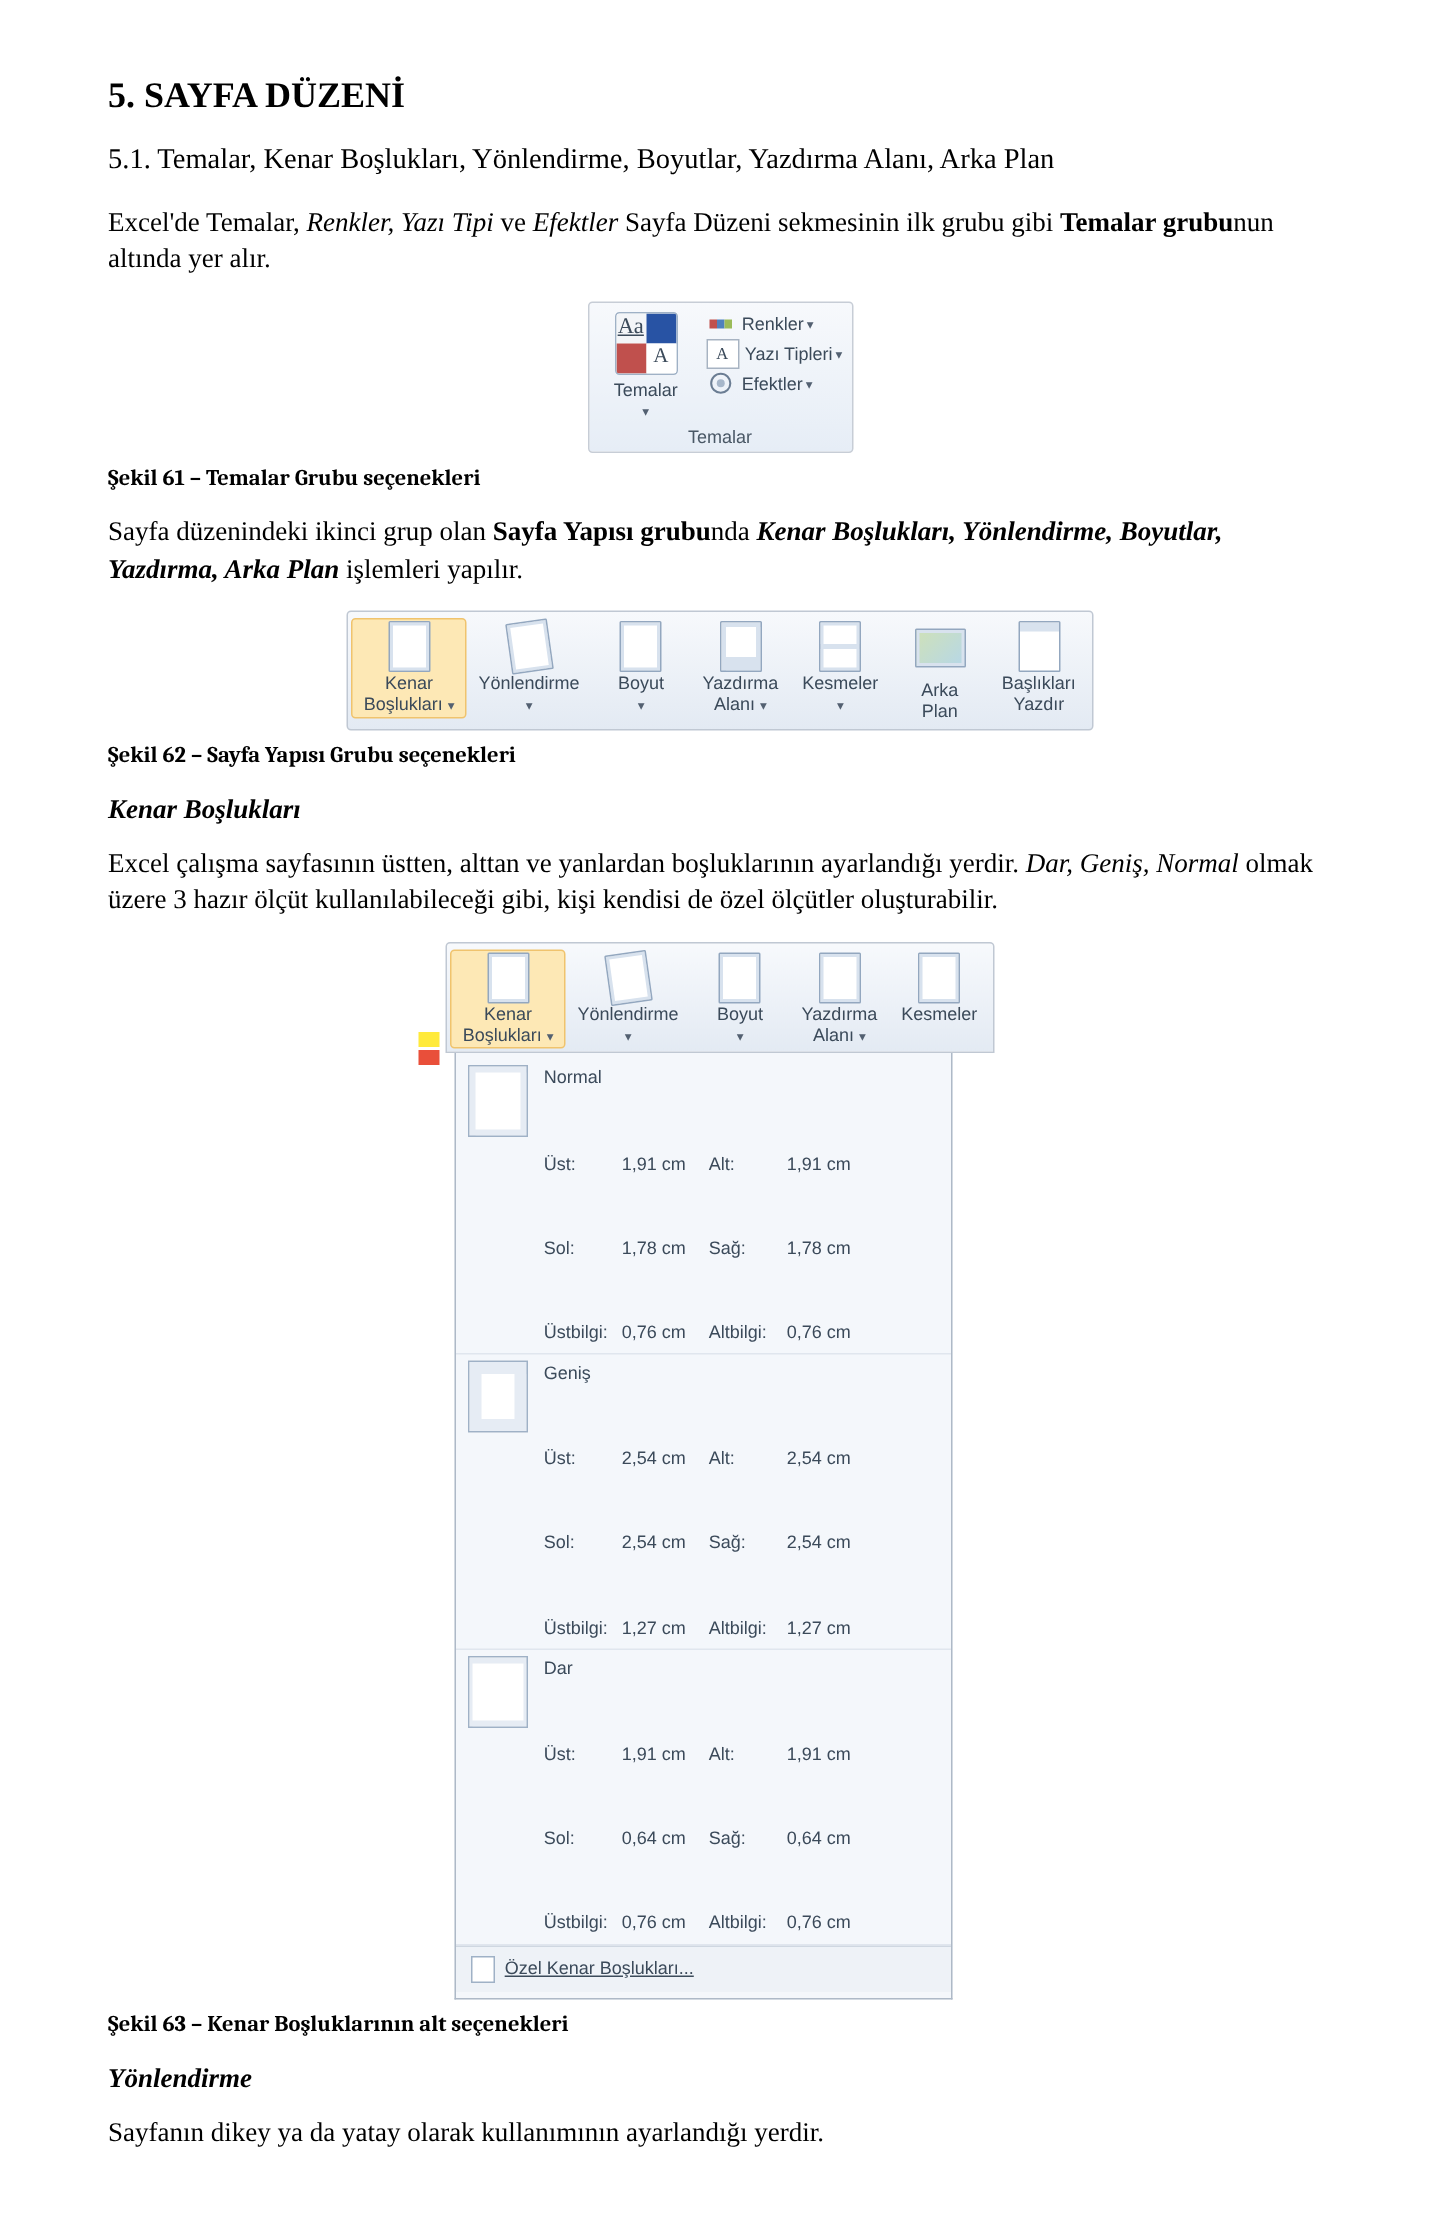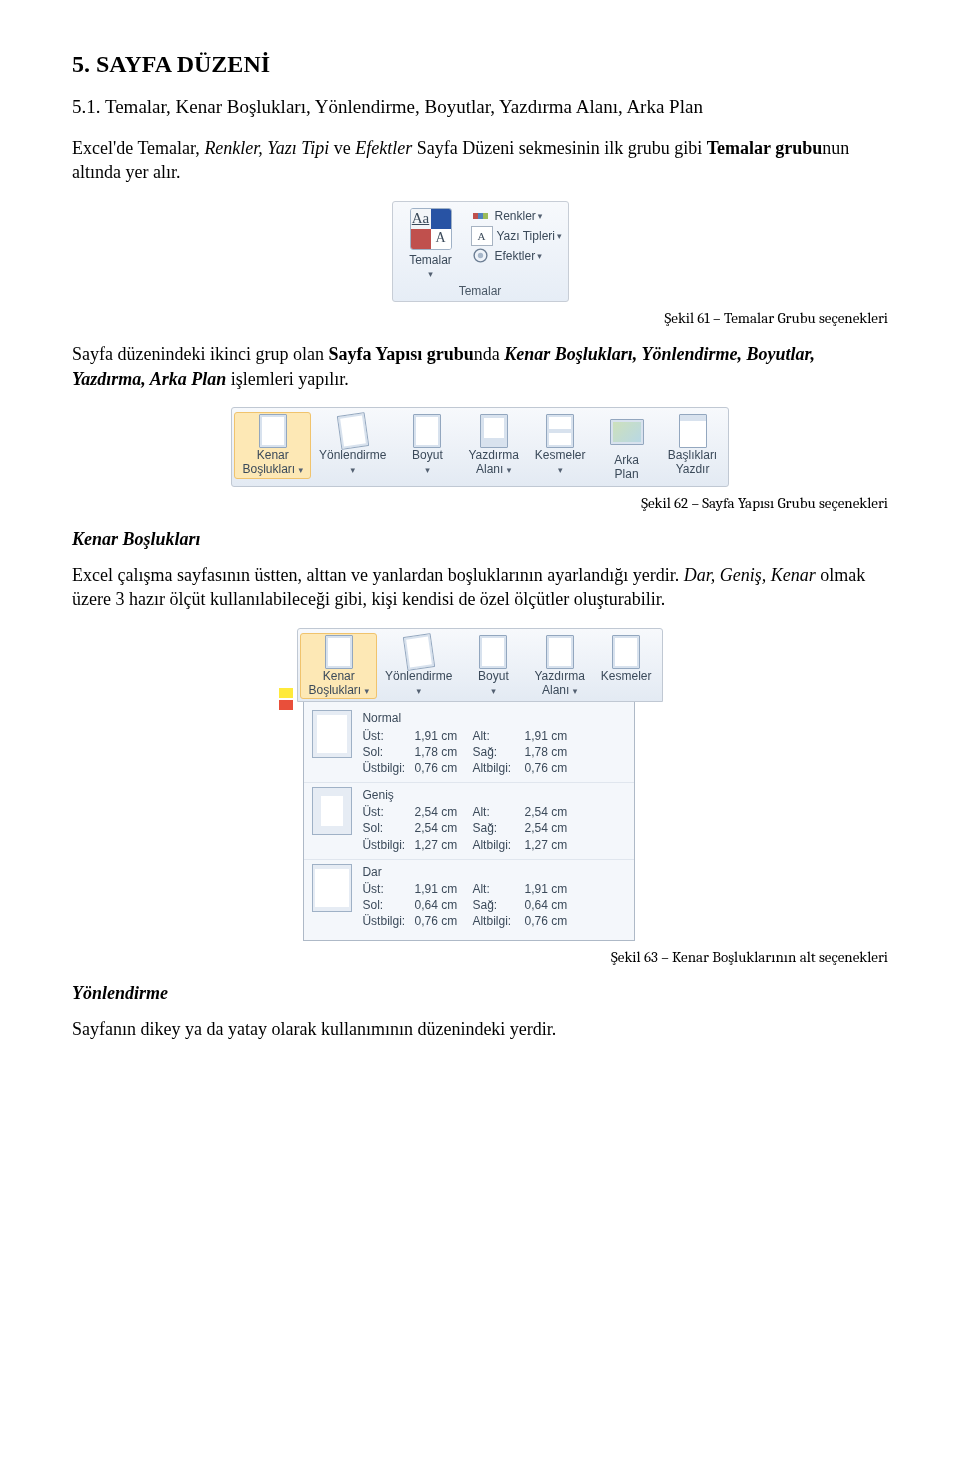--- a/index.html
+++ b/index.html
@@ -19,23 +19,23 @@
     margin: 0 0 14px 0;
   }
   .subsection-title {
     font-size: 19px;
     margin: 0 0 16px 0;
   }
   p { margin: 0 0 16px 0; }
   .italic { font-style: italic; }
   .bold { font-weight: bold; }
   .caption {
-    text-align: right;
+    text-align: left;
     font-family: Cambria, "Times New Roman", serif;
-    font-weight: normal;
+    font-weight: bold;
     font-size: 15px;
     margin: 6px 0 14px 0;
   }
   .fig-center { text-align: center; margin: 6px 0 4px 0; }
   .subhead {
     font-style: italic;
     font-weight: bold;
     font-size: 18px;
     margin: 6px 0 12px 0;
   }
@@ -124,21 +124,21 @@
     padding:4px 0;
   }
   .fig63-opt { display:flex; padding:4px 8px 6px 8px; border-bottom:1px solid #e0e6ee;}
   .fig63-opt:last-of-type{border-bottom:none;}
   .fig63-thumb{ width:38px; height:46px; border:1px solid #9fb1c6; background:#fff; margin-right:10px; box-shadow: inset 4px 4px 0 #e6ecf4, inset -4px -4px 0 #e6ecf4;}
   .fig63-thumb.wide{ box-shadow: inset 8px 8px 0 #e6ecf4, inset -8px -8px 0 #e6ecf4;}
   .fig63-thumb.narrow{ box-shadow: inset 2px 4px 0 #e6ecf4, inset -2px -4px 0 #e6ecf4;}
   .fig63-vals .name{ font-size:12px; margin-bottom:1px;}
   .fig63-vals .row{ font-size:12px; color:#3b4a5a; white-space:nowrap;}
   .fig63-vals .row span.l{ display:inline-block; width:52px;}
-  .fig63-vals .row span.v{ display:inline-block; width:58px;}
+  .fig63-vals .row span.v{ display:inline-block; width:58px;margin-top:40px;}
   .fig63-custom{ padding:6px 10px; border-top:1px solid #cfd7e1; background:#eef2f7;}
 
   .leftstrip { position:absolute; left:-18px; top:0; width:14px; }
   .leftstrip div{height:10px;margin-bottom:2px;}
   .ls-y{background:#ffea3b;}
   .ls-r{background:#e94f3a;}
   .fig63-outer{position:relative; display:inline-block;}
 </style>
 </head>
 <body>
@@ -246,21 +246,21 @@
         <div class="lbl"><span>Başlıkları</span><br><span>Yazdır</span></div>
       </div>
     </div>
   </div>
 </div>
 <div class="caption">Şekil 62 – Sayfa Yapısı Grubu seçenekleri</div>
 
 <p class="subhead">Kenar Boşlukları</p>
 
 <p>
-  <span>Excel çalışma sayfasının üstten, alttan ve yanlardan boşluklarının ayarlandığı yerdir. </span><span class="italic">Dar, Geniş, Kenar</span><span> olmak üzere 3 hazır ölçüt kullanılabileceği gibi, kişi kendisi de özel ölçütler oluşturabilir.</span>
+  <span>Excel çalışma sayfasının üstten, alttan ve yanlardan boşluklarının ayarlandığı yerdir. </span><span class="italic">Dar, Geniş, Normal</span><span> olmak üzere 3 hazır ölçüt kullanılabileceği gibi, kişi kendisi de özel ölçütler oluşturabilir.</span>
 </p>
 
 <div class="fig-center">
   <div class="fig63-outer">
     <div class="leftstrip">
       <div></div>
         <div></div>
         <div></div>
         <div></div>
         <div></div>
@@ -325,21 +325,22 @@
           </div>
           <div class="fig63-opt">
             <div class="fig63-thumb narrow"></div>
             <div class="fig63-vals">
               <div class="name">Dar</div>
               <div class="row"><span class="l">Üst:</span><span class="v">1,91 cm</span><span class="l">Alt:</span><span class="v">1,91 cm</span></div>
               <div class="row"><span class="l">Sol:</span><span class="v">0,64 cm</span><span class="l">Sağ:</span><span class="v">0,64 cm</span></div>
               <div class="row"><span class="l">Üstbilgi:</span><span class="v">0,76 cm</span><span class="l">Altbilgi:</span><span class="v">0,76 cm</span></div>
             </div>
           </div>
+          <div class="fig63-custom"><span style="display:inline-block;width:14px;height:16px;border:1px solid #9fb1c6;background:#fff;margin-right:6px;vertical-align:middle;"></span><u>Özel Kenar Boşlukları...</u></div>
         </div>
     </div>
   </div>
 </div>
 <div class="caption">Şekil 63 – Kenar Boşluklarının alt seçenekleri</div>
 
 <p class="subhead">Yönlendirme</p>
 
-<p>Sayfanın dikey ya da yatay olarak kullanımının düzenindeki yerdir.</p>
+<p>Sayfanın dikey ya da yatay olarak kullanımının ayarlandığı yerdir.</p>
 
 </body></html>

